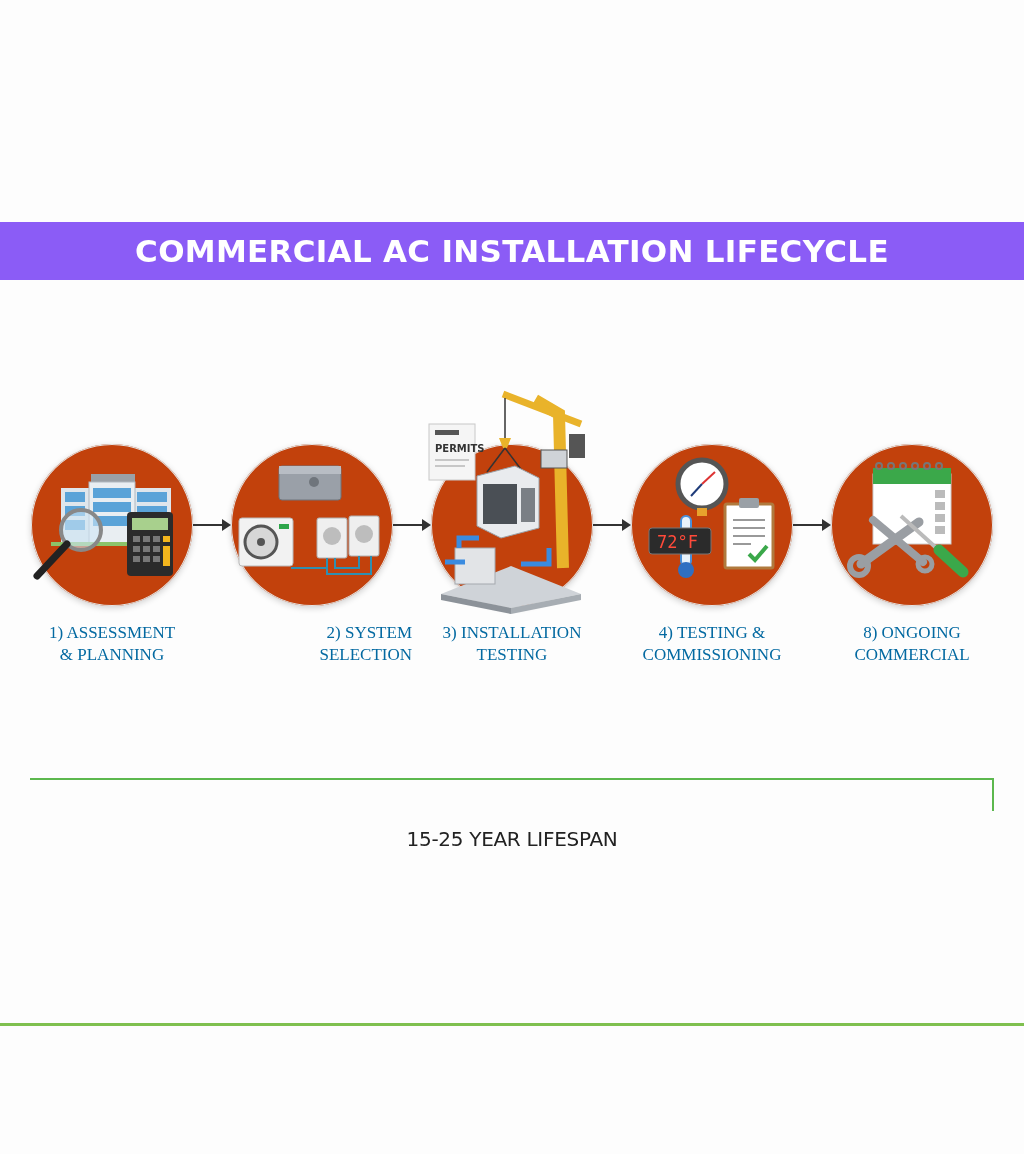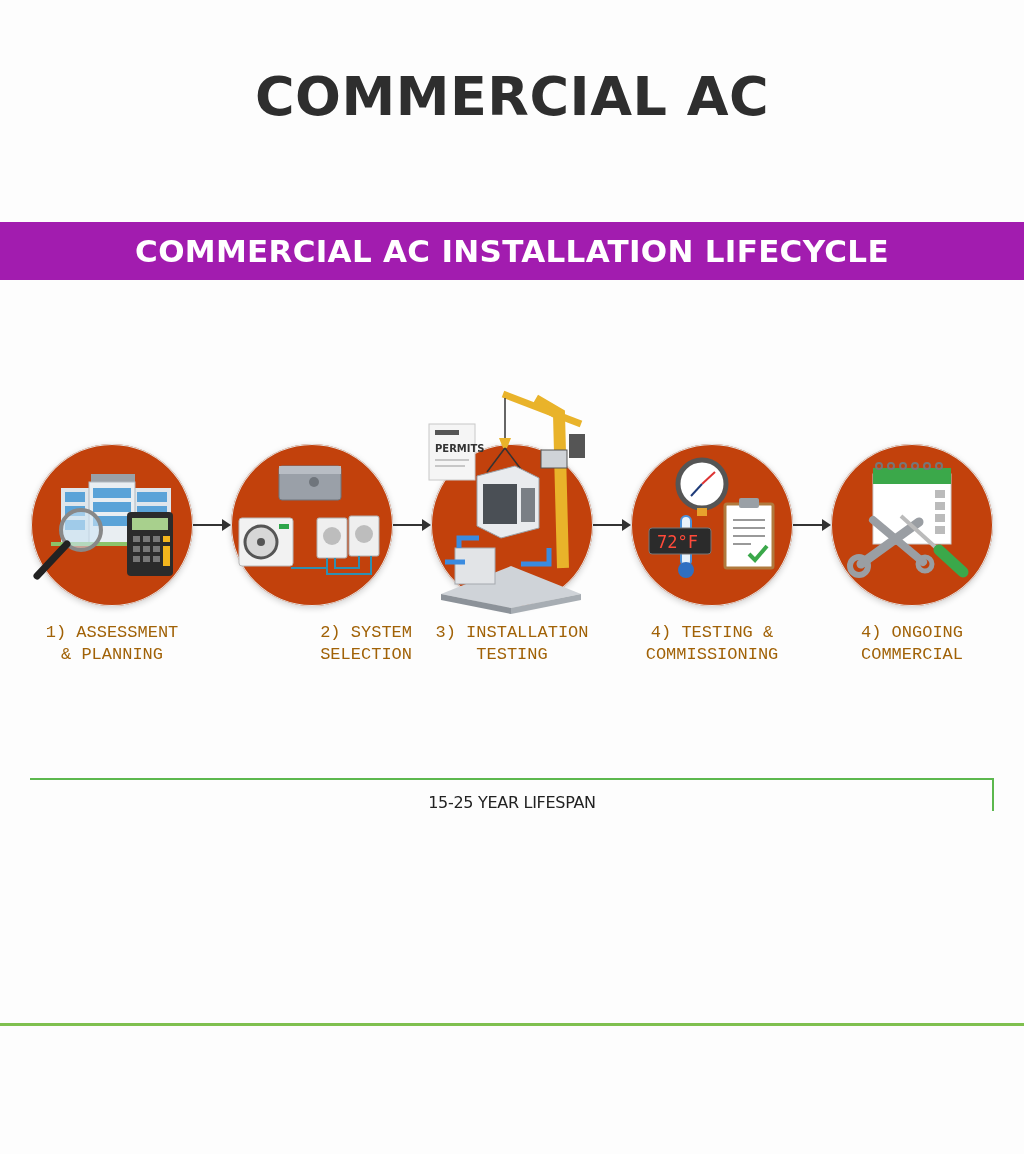--- a/index.html
+++ b/index.html
@@ -7,53 +7,52 @@
     width:1024px; height:1154px; background:#fdfdfd; position:relative; overflow:hidden;
     font-family:"Liberation Sans", "DejaVu Sans", sans-serif; color:#222;
   }
   .title {
     position:absolute; top:62px; left:0; width:1024px; text-align:center;
     font-family:"DejaVu Sans", sans-serif; font-weight:bold; font-size:54px;
     line-height:70px; color:#2e2e2e; letter-spacing:0.5px;
   }
   .banner {
     position:absolute; top:222px; left:0; width:1024px; height:58px;
-    background:#a21caf; display:flex; align-items:center; justify-content:center;
+    background:#8b5cf6; display:flex; align-items:center; justify-content:center;
   }
   .banner span {
     color:#fff; font-family:"DejaVu Sans", sans-serif; font-weight:bold; font-size:31px;
     letter-spacing:0.3px;
   }
   .circle {
     position:absolute; width:162px; height:162px; border-radius:50%;
     background:#c2410c; box-shadow:0 2px 6px rgba(0,0,0,0.18), inset 0 0 0 1px #e4e4e4;
   }
   .circle svg { position:absolute; left:0; top:0; }
   .label {
     position:absolute; width:200px; text-align:center; font-size:17px; line-height:22px;
-    color:#a16207; font-family:Liberation Mono, monospace;
+    color:#0369a1; font-family:Liberation Serif, serif;
   }
   .arrow { position:absolute; height:2px; background:#333; }
   .arrow::after {
     content:""; position:absolute; right:-2px; top:-5px;
     border-left:9px solid #333; border-top:6px solid transparent; border-bottom:6px solid transparent;
   }
   .lifespan-line { position:absolute; top:778px; left:30px; width:963px; height:2px; background:#5cb84e; }
   .lifespan-tick { position:absolute; top:778px; left:992px; width:2px; height:33px; background:#5cb84e; }
   .lifespan-text {
-    position:absolute; top:793px; left:0; width:1024px; text-align:center;
-    font-size:16px; color:#222; font-family:"DejaVu Sans", sans-serif; letter-spacing:-0.3px;
+    position:absolute; top:827px; left:0; width:1024px; text-align:center;
+    font-size:20px; color:#222; font-family:"DejaVu Sans", sans-serif; letter-spacing:-0.3px;
   }
   .footer-line { position:absolute; top:1023px; left:0; width:1024px; height:3px; background:#7fc04f; }
 </style>
 </head>
 <body>
 
 <div class="title">
-  <div>COMMERCIAL AC</div>
 </div>
 
 <div class="banner">
   <span>COMMERCIAL AC INSTALLATION LIFECYCLE</span>
 </div>
 
 <div class="circle" style="left:31px; top:444px;">
   <svg width="162" height="162">
     <rect x="60" y="30" width="44" height="8" fill="#9aa0a6"></rect>
     <rect x="30" y="44" width="110" height="56" fill="#dfe6ec"></rect>
@@ -195,21 +194,21 @@
     </g>
     <path d="M30 120 L88 78" stroke="#9a9ea3" stroke-width="9" stroke-linecap="round"></path>
     <circle cx="28" cy="122" r="9" fill="none" stroke="#9a9ea3" stroke-width="6"></circle>
     <path d="M42 76 L92 118" stroke="#9a9ea3" stroke-width="8" stroke-linecap="round"></path>
     <circle cx="94" cy="120" r="7" fill="none" stroke="#9a9ea3" stroke-width="5"></circle>
     <path d="M70 72 L112 110" stroke="#bbb" stroke-width="4"></path>
     <path d="M108 106 L132 128" stroke="#3ba84a" stroke-width="11" stroke-linecap="round"></path>
   </svg>
 </div>
 <div class="label" style="left:812px; top:622px;">
-  <div>4) ONGOING</div>
+  <div>8) ONGOING</div>
   <div>COMMERCIAL</div>
 </div>
 
 <div class="lifespan-line"></div>
 <div class="lifespan-tick"></div>
 <div class="lifespan-text">15-25 YEAR LIFESPAN</div>
 
 <div class="footer-line"></div>
 
 </body></html>

